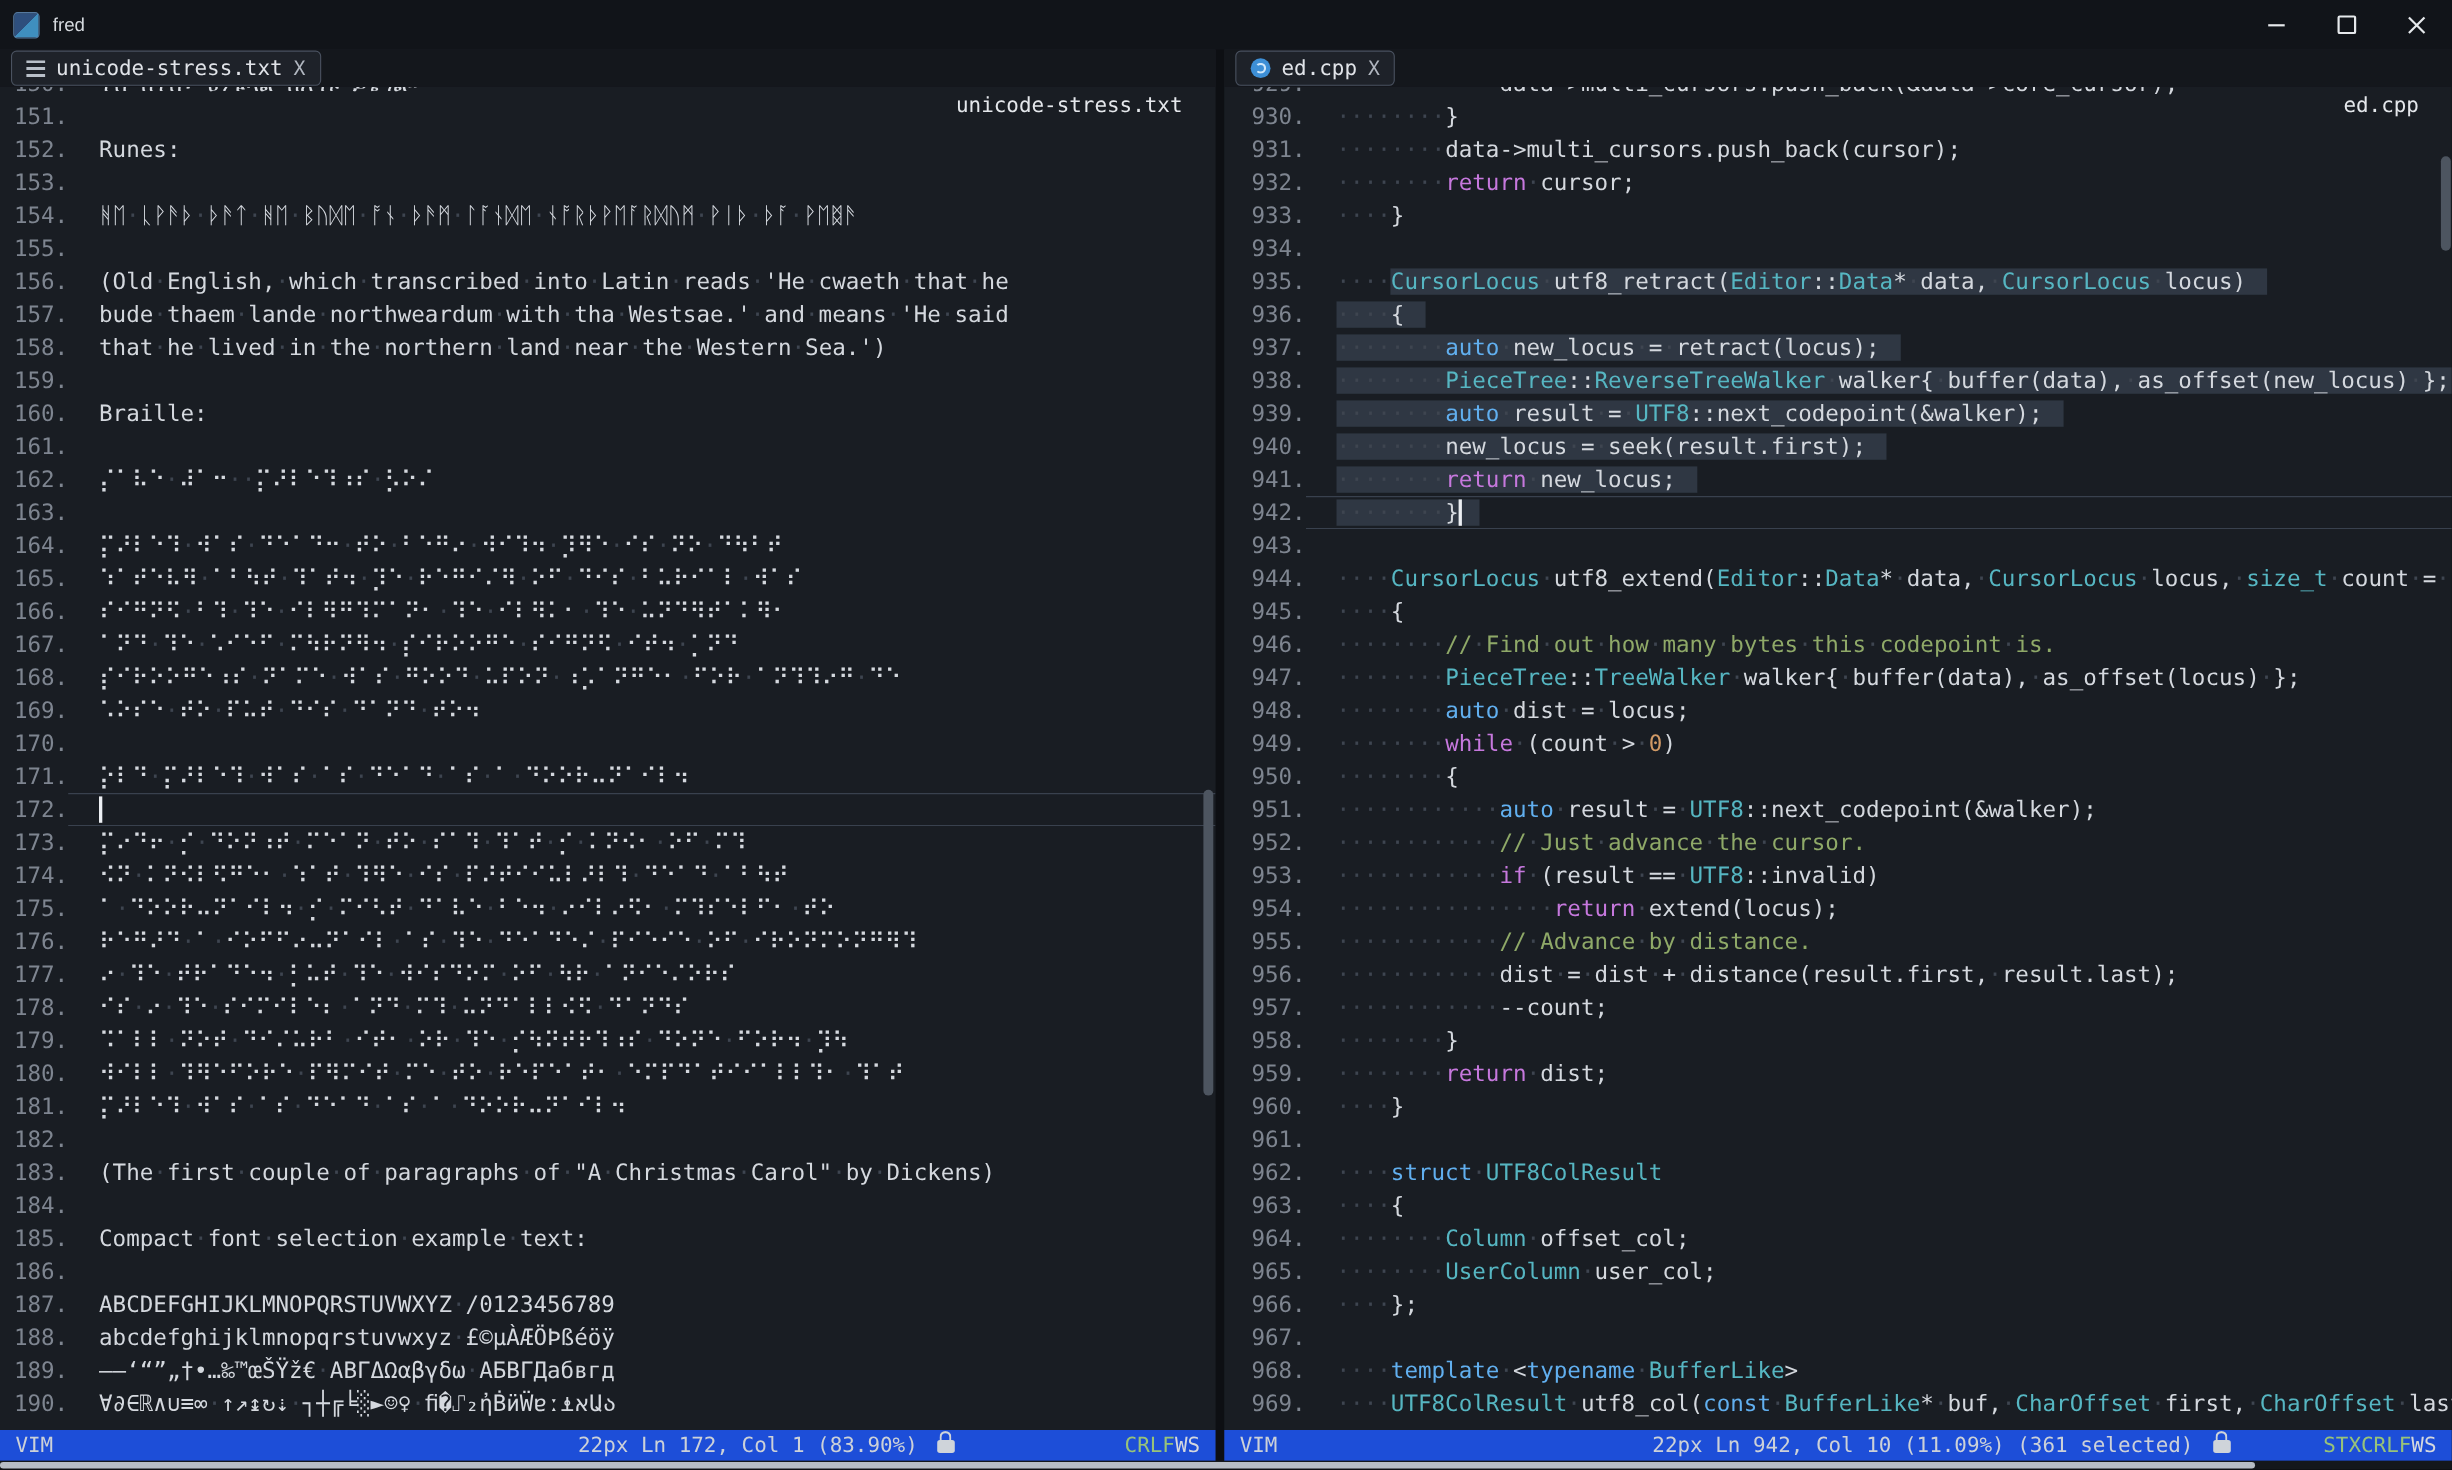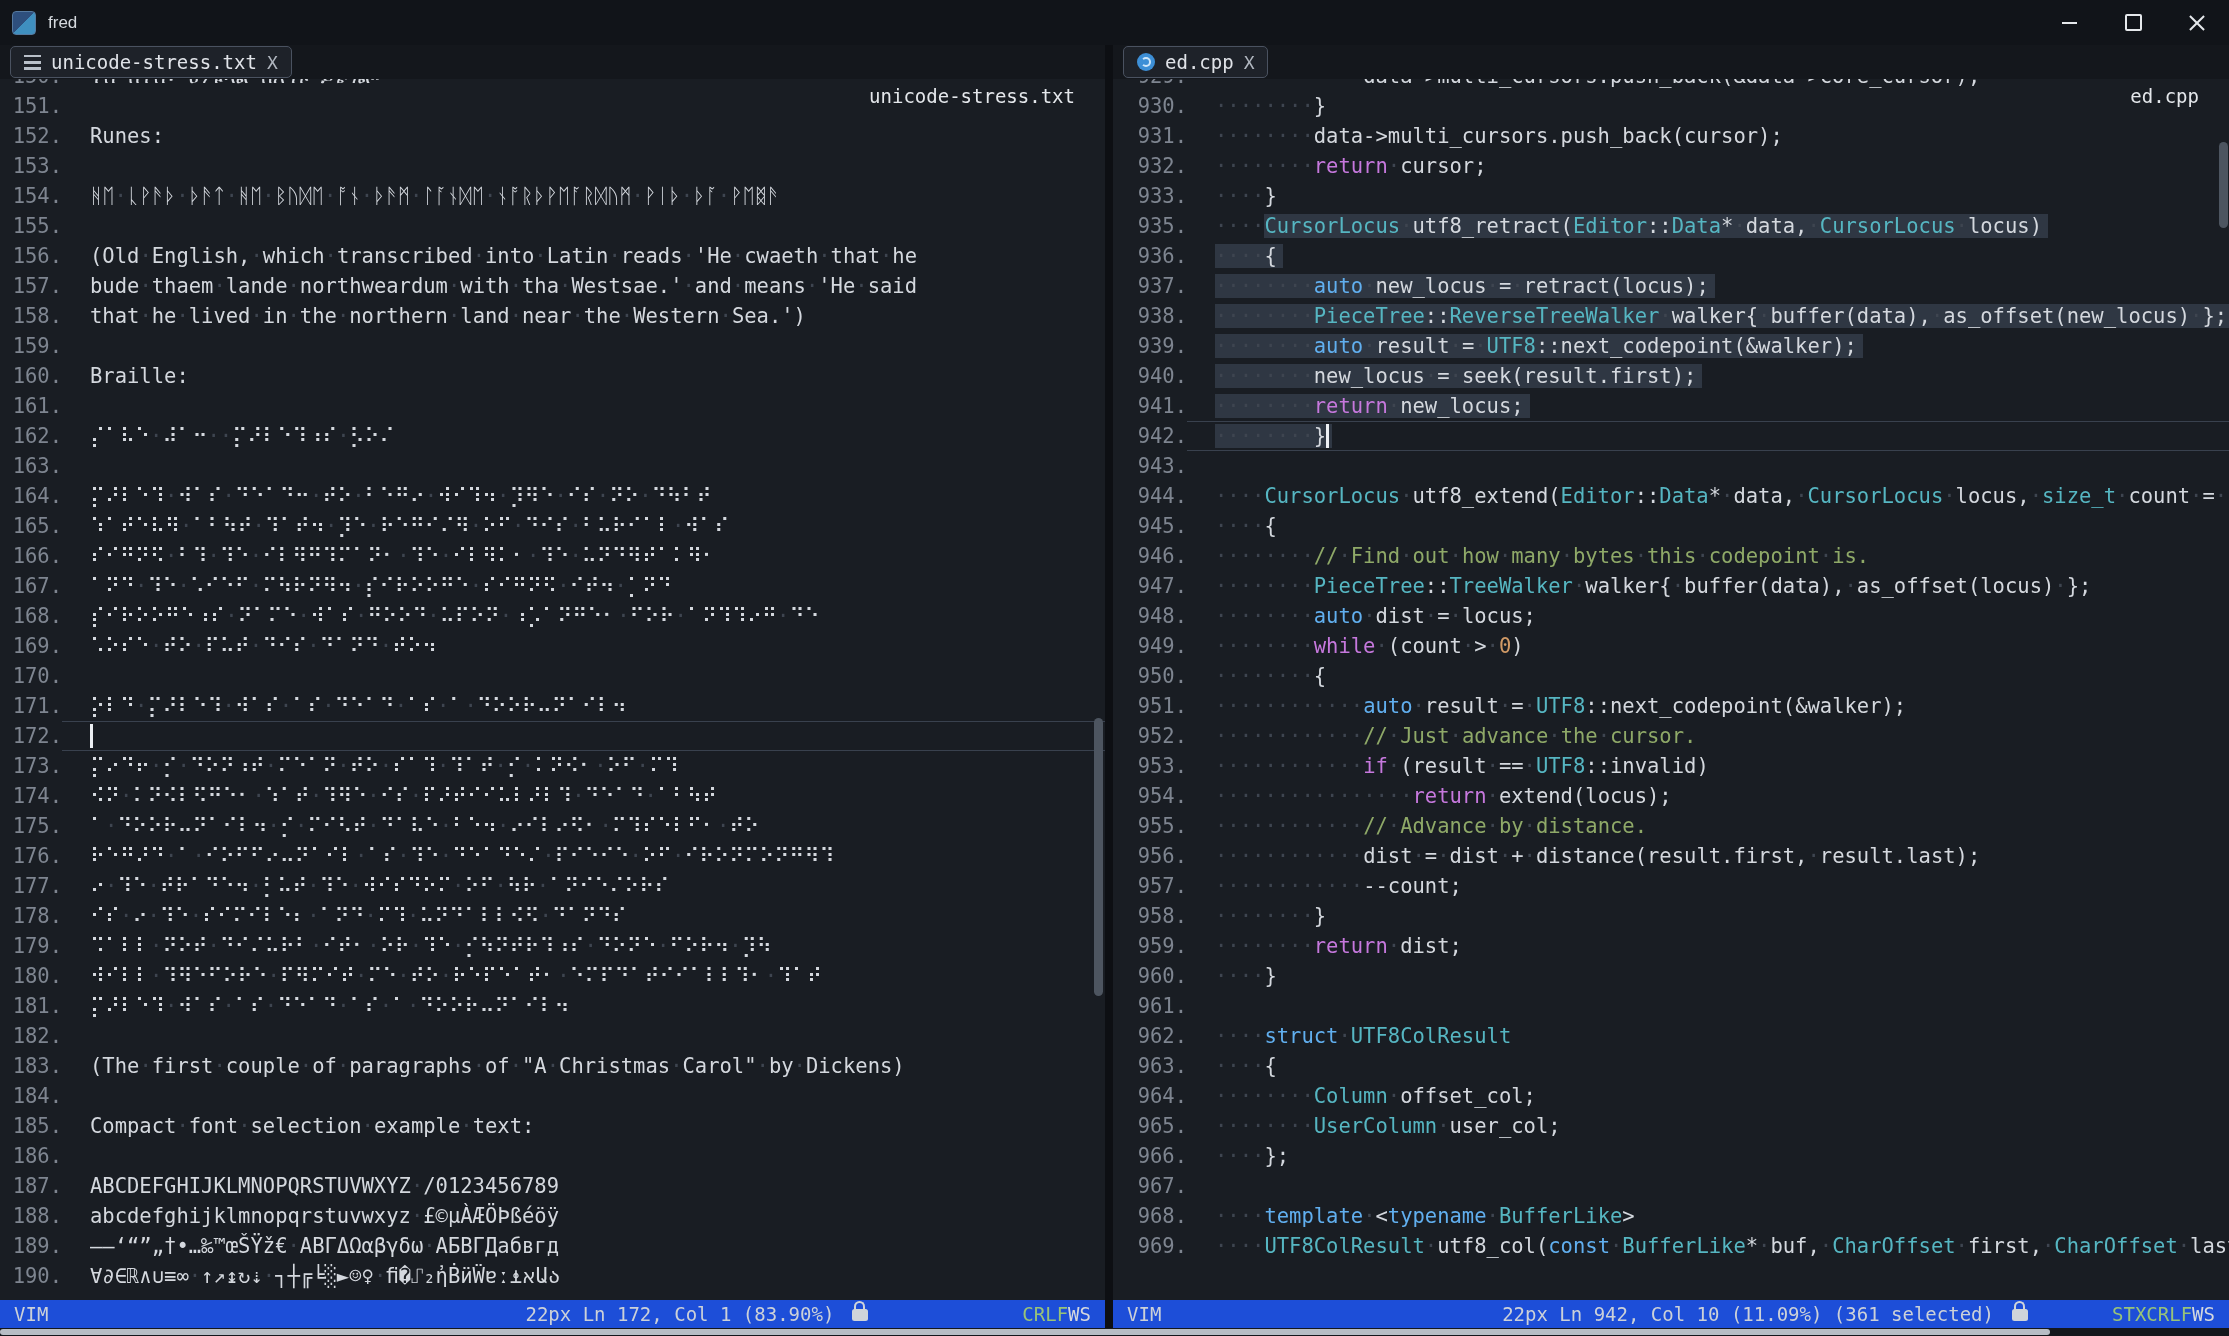--- a/index.html
+++ b/index.html
@@ -32,21 +32,21 @@
   .lines{position:absolute;top:-18px;left:0;right:0;}
   .row{height:30px;line-height:30px;display:flex;font-size:20.5px;white-space:pre;}
   .gutter{flex:none;width:62px;text-align:right;color:#7e8590;display:block;}
   .pane.right .gutter{width:74px;}
   .content{display:block;flex:1 1 auto;min-width:0;overflow:hidden;padding-left:28px;position:relative;color:#d4d8de;white-space:pre;}
   .row.cur .content{box-shadow:inset 0 1px 0 #39414e, inset 0 -1px 0 #39414e;}
   .ws{color:#3e4550;}
   .tk-t{color:#d4d8de;} .tk-w{color:#d4d8de;}
   .tk-k{color:#c678dd;} .tk-b{color:#61afef;} .tk-y{color:#56b6c2;}
   .tk-c{color:#8fa968;} .tk-n{color:#d19a66;}
-  .sel{background:#2f3743;padding-right:6px;}
+  .sel{background:#2f3743;padding-right:19px;}
   .cursor{position:absolute;top:3px;width:3px;height:24px;background:#eceff3;}
   .filename-overlay{position:absolute;top:6px;right:30px;color:#e4e7eb;font-size:19px;z-index:4;}
   
   .vthumb{position:absolute;width:9px;border-radius:5px;background:#4d5560;z-index:6;}
   .pane.left .vthumb{right:2px;top:639px;height:278px;}
   .pane.right .vthumb{right:1px;top:63px;height:86px;}
   
   .statusbar{height:28px;flex:none;background:#1d4ed8;display:flex;align-items:center;font-size:19px;color:#ccd1d8;padding:0 14px;}
   .status-pos{margin-left:auto;}
   .lock{flex:none;width:16px;height:12px;background:#cfd4da;border-radius:2.5px;position:relative;margin:2px 14px 0 18px;}
@@ -159,20 +159,21 @@
         </div>
       </div>
       <div class="editor">
         <div class="filename-overlay">ed.cpp</div>
         <div class="lines">
             <div class="row"><span class="gutter">929.</span><span class="content"><span class="tk-w"><span class="ws">·</span><span class="ws">·</span><span class="ws">·</span><span class="ws">·</span><span class="ws">·</span><span class="ws">·</span><span class="ws">·</span><span class="ws">·</span><span class="ws">·</span><span class="ws">·</span><span class="ws">·</span><span class="ws">·</span></span><span class="tk-t">data-&gt;multi_cursors.push_back(&amp;data-&gt;core_cursor);</span></span></div>
             <div class="row"><span class="gutter">930.</span><span class="content"><span class="tk-w"><span class="ws">·</span><span class="ws">·</span><span class="ws">·</span><span class="ws">·</span><span class="ws">·</span><span class="ws">·</span><span class="ws">·</span><span class="ws">·</span></span><span class="tk-t">}</span></span></div>
             <div class="row"><span class="gutter">931.</span><span class="content"><span class="tk-w"><span class="ws">·</span><span class="ws">·</span><span class="ws">·</span><span class="ws">·</span><span class="ws">·</span><span class="ws">·</span><span class="ws">·</span><span class="ws">·</span></span><span class="tk-t">data-&gt;multi_cursors.push_back(cursor);</span></span></div>
             <div class="row"><span class="gutter">932.</span><span class="content"><span class="tk-w"><span class="ws">·</span><span class="ws">·</span><span class="ws">·</span><span class="ws">·</span><span class="ws">·</span><span class="ws">·</span><span class="ws">·</span><span class="ws">·</span></span><span class="tk-k">return</span><span class="tk-t"><span class="ws">·</span>cursor;</span></span></div>
             <div class="row"><span class="gutter">933.</span><span class="content"><span class="tk-w"><span class="ws">·</span><span class="ws">·</span><span class="ws">·</span><span class="ws">·</span></span><span class="tk-t">}</span></span></div>
+            <div class="row"><span class="gutter">934.</span><span class="content"></span></div>
             <div class="row"><span class="gutter">935.</span><span class="content"><span class="tk-w"><span class="ws">·</span><span class="ws">·</span><span class="ws">·</span><span class="ws">·</span></span><span class="sel"><span class="tk-y">CursorLocus</span><span class="tk-t"><span class="ws">·</span>utf8_retract(</span><span class="tk-y">Editor</span><span class="tk-t">::</span><span class="tk-y">Data</span><span class="tk-t">*<span class="ws">·</span>data,<span class="ws">·</span></span><span class="tk-y">CursorLocus</span><span class="tk-t"><span class="ws">·</span>locus)</span></span></span></div>
             <div class="row"><span class="gutter">936.</span><span class="content"><span class="sel"><span class="tk-w"><span class="ws">·</span><span class="ws">·</span><span class="ws">·</span><span class="ws">·</span></span><span class="tk-t">{</span></span></span></div>
             <div class="row"><span class="gutter">937.</span><span class="content"><span class="sel"><span class="tk-w"><span class="ws">·</span><span class="ws">·</span><span class="ws">·</span><span class="ws">·</span><span class="ws">·</span><span class="ws">·</span><span class="ws">·</span><span class="ws">·</span></span><span class="tk-b">auto</span><span class="tk-t"><span class="ws">·</span>new_locus<span class="ws">·</span>=<span class="ws">·</span>retract(locus);</span></span></span></div>
             <div class="row"><span class="gutter">938.</span><span class="content"><span class="sel"><span class="tk-w"><span class="ws">·</span><span class="ws">·</span><span class="ws">·</span><span class="ws">·</span><span class="ws">·</span><span class="ws">·</span><span class="ws">·</span><span class="ws">·</span></span><span class="tk-y">PieceTree</span><span class="tk-t">::</span><span class="tk-y">ReverseTreeWalker</span><span class="tk-t"><span class="ws">·</span>walker{<span class="ws">·</span>buffer(data),<span class="ws">·</span>as_offset(new_locus)<span class="ws">·</span>};</span></span></span></div>
             <div class="row"><span class="gutter">939.</span><span class="content"><span class="sel"><span class="tk-w"><span class="ws">·</span><span class="ws">·</span><span class="ws">·</span><span class="ws">·</span><span class="ws">·</span><span class="ws">·</span><span class="ws">·</span><span class="ws">·</span></span><span class="tk-b">auto</span><span class="tk-t"><span class="ws">·</span>result<span class="ws">·</span>=<span class="ws">·</span></span><span class="tk-y">UTF8</span><span class="tk-t">::next_codepoint(&amp;walker);</span></span></span></div>
             <div class="row"><span class="gutter">940.</span><span class="content"><span class="sel"><span class="tk-w"><span class="ws">·</span><span class="ws">·</span><span class="ws">·</span><span class="ws">·</span><span class="ws">·</span><span class="ws">·</span><span class="ws">·</span><span class="ws">·</span></span><span class="tk-t">new_locus<span class="ws">·</span>=<span class="ws">·</span>seek(result.first);</span></span></span></div>
             <div class="row"><span class="gutter">941.</span><span class="content"><span class="sel"><span class="tk-w"><span class="ws">·</span><span class="ws">·</span><span class="ws">·</span><span class="ws">·</span><span class="ws">·</span><span class="ws">·</span><span class="ws">·</span><span class="ws">·</span></span><span class="tk-k">return</span><span class="tk-t"><span class="ws">·</span>new_locus;</span></span></span></div>
             <div class="row cur"><span class="gutter">942.</span><span class="content"><span class="sel"><span class="tk-w"><span class="ws">·</span><span class="ws">·</span><span class="ws">·</span><span class="ws">·</span><span class="ws">·</span><span class="ws">·</span><span class="ws">·</span><span class="ws">·</span></span><span class="tk-t">}</span></span><span class="cursor" style="left: calc(9ch + 28px);"></span></span></div>
             <div class="row"><span class="gutter">943.</span><span class="content"></span></div>
             <div class="row"><span class="gutter">944.</span><span class="content"><span class="tk-w"><span class="ws">·</span><span class="ws">·</span><span class="ws">·</span><span class="ws">·</span></span><span class="tk-y">CursorLocus</span><span class="tk-t"><span class="ws">·</span>utf8_extend(</span><span class="tk-y">Editor</span><span class="tk-t">::</span><span class="tk-y">Data</span><span class="tk-t">*<span class="ws">·</span>data,<span class="ws">·</span></span><span class="tk-y">CursorLocus</span><span class="tk-t"><span class="ws">·</span>locus,<span class="ws">·</span></span><span class="tk-y">size_t</span><span class="tk-t"><span class="ws">·</span>count<span class="ws">·</span>=<span class="ws">·</span></span><span class="tk-n">1</span></span></div>

